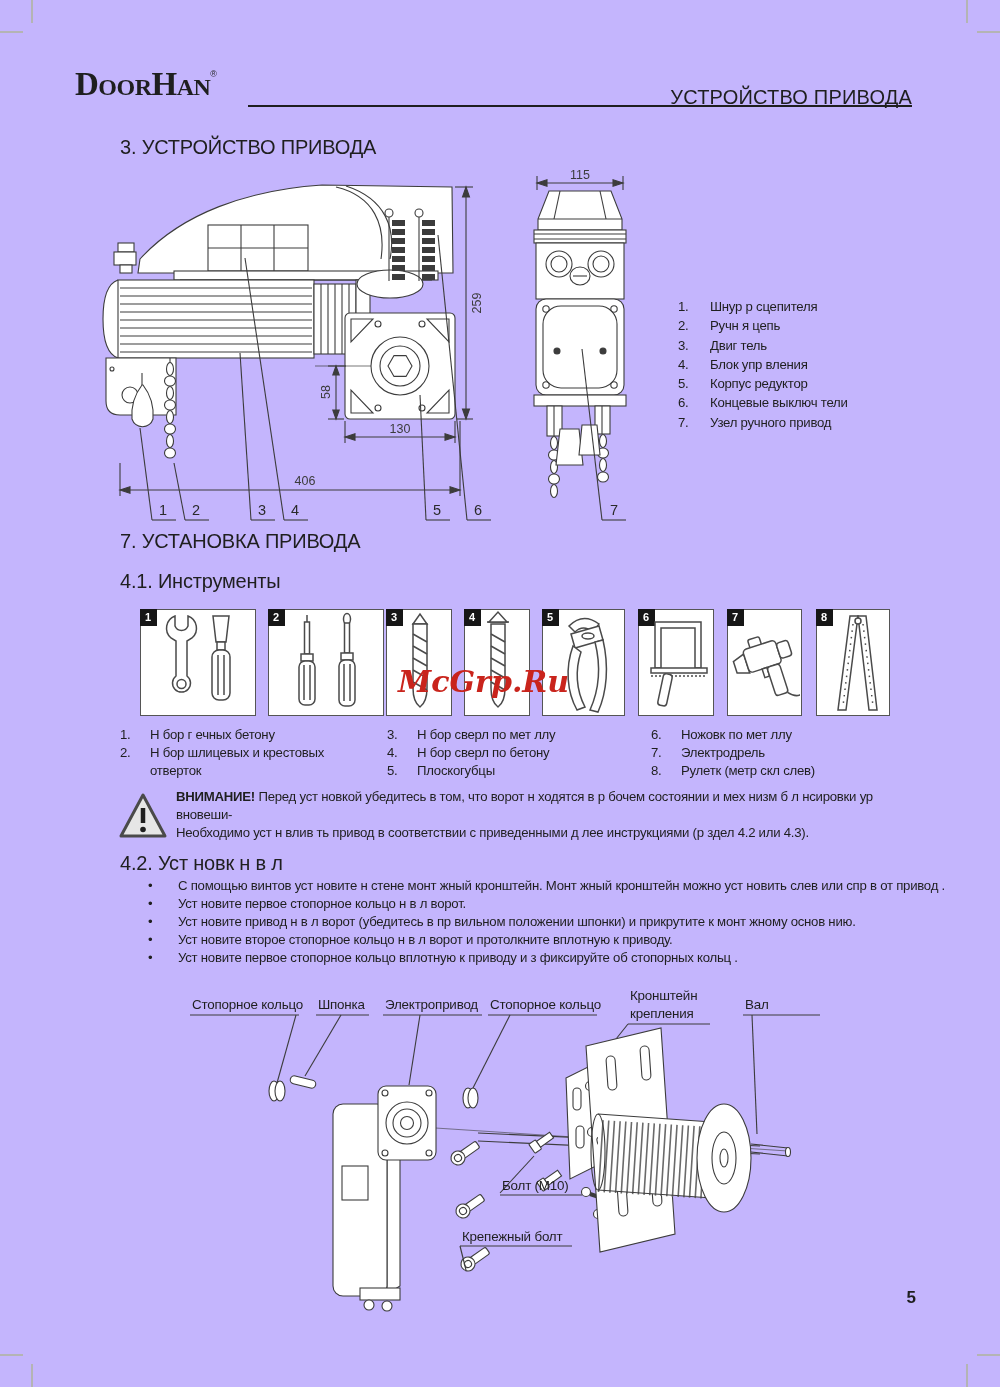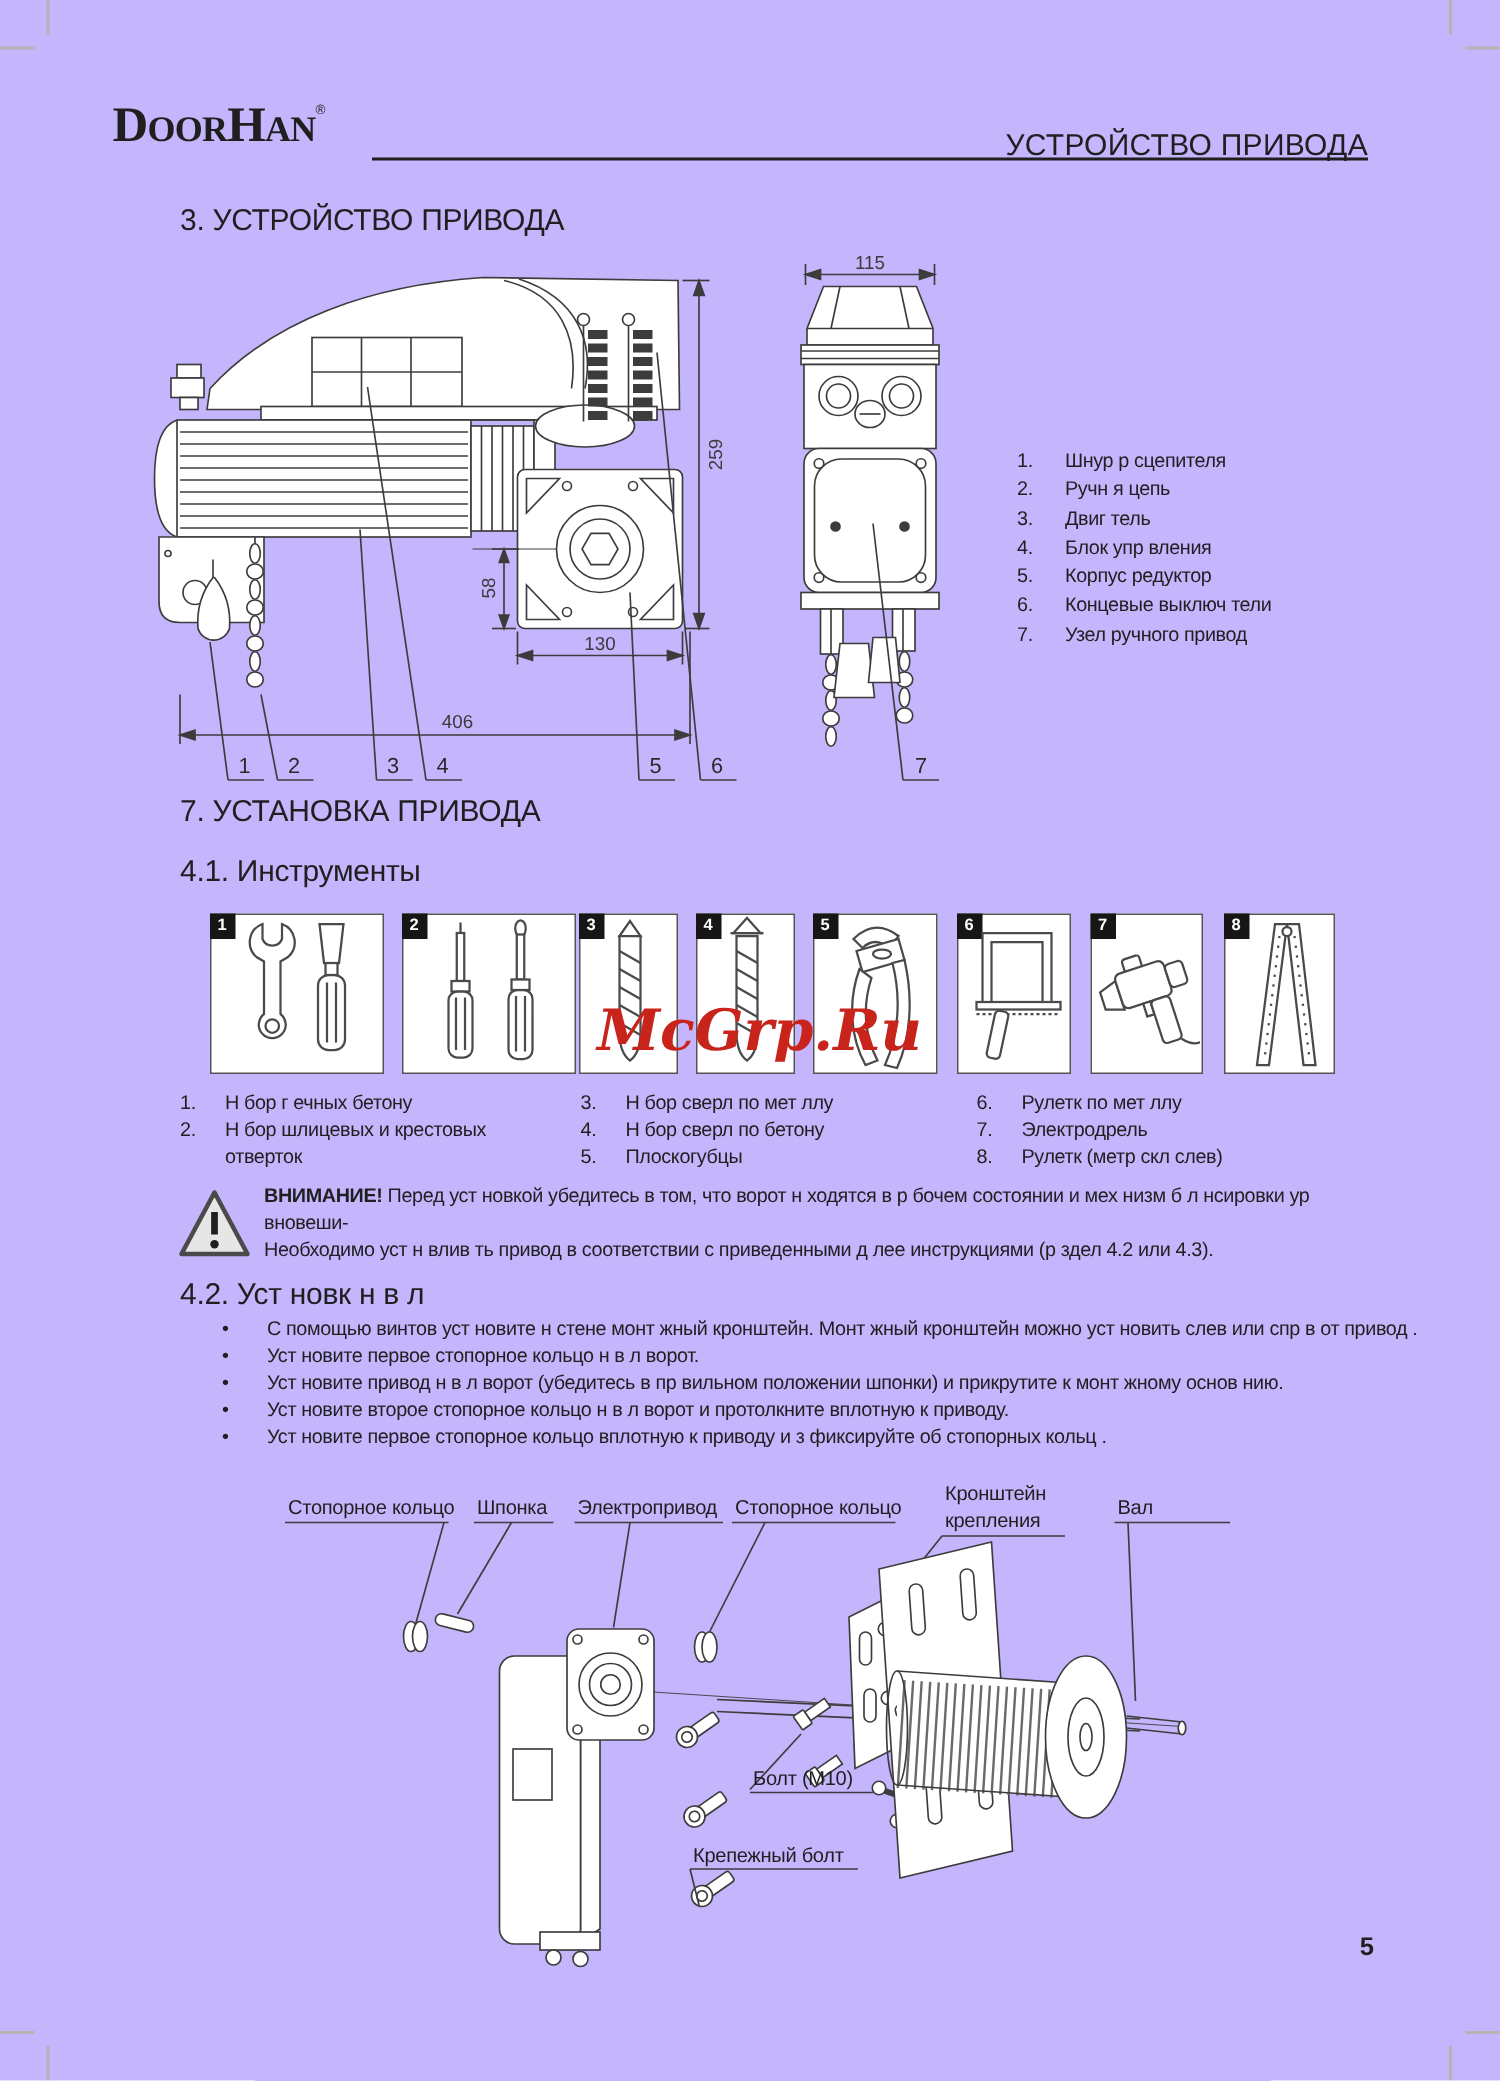--- a/index.html
+++ b/index.html
@@ -18,21 +18,21 @@
   .h-sec{font-size:20px;font-weight:normal;letter-spacing:-0.2px;white-space:nowrap;}
   .txt{font-size:13.2px;letter-spacing:-0.25px;line-height:18px;}
   .row{display:flex;}
   .num{flex:0 0 32px;}
   .num8{flex:0 0 30px;}
   
   .tbox{position:absolute;border:1.4px solid #555;background:#fff;height:107px;box-sizing:border-box;}
   .tab{position:absolute;left:-1.4px;top:-1.4px;width:17px;height:17px;background:#161616;color:#fff;
        font-size:11px;font-weight:bold;display:flex;align-items:center;justify-content:center;}
   .tbox svg{position:absolute;left:0;top:0;}
-  .wmark{font-family:"DejaVu Serif",serif;font-style:italic;font-weight:bold;font-size:38px;
+  .wmark{font-family:"DejaVu Serif",serif;font-style:italic;font-weight:bold;font-size:30px;
          color:#c9241c;z-index:6;white-space:nowrap;letter-spacing:0px;}
   
   .bul{display:flex;}
   .bul .dot{flex:0 0 30px;padding-left:2px;}
   
   .pgnum{font-size:17px;font-weight:bold;}
   svg text{font-family:"Liberation Sans",sans-serif;font-size:12.5px;fill:#3c3c3c;}
   svg text.co{font-size:14.5px;fill:#2a2a2a;}
   svg text.lbl{font-size:13.4px;fill:#1f1f1f;letter-spacing:-0.2px;}
 </style>
@@ -409,21 +409,21 @@
         <span>Н бор сверл по бетону</span>
       </div>
     <div class="row">
         <span class="num8">5.</span>
         <span>Плоскогубцы</span>
       </div>
   </div>
   <div class="abs txt" style="left:651px;top:726px;width:250px">
     <div class="row">
         <span class="num8">6.</span>
-        <span>Рулетк  по мет ллу</span>
+        <span>Ножовк  по мет ллу</span>
       </div>
     <div class="row">
         <span class="num8">7.</span>
         <span>Электродрель</span>
       </div>
     <div class="row">
         <span class="num8">8.</span>
         <span>Рулетк  (метр скл слев)</span>
       </div>
   </div>

